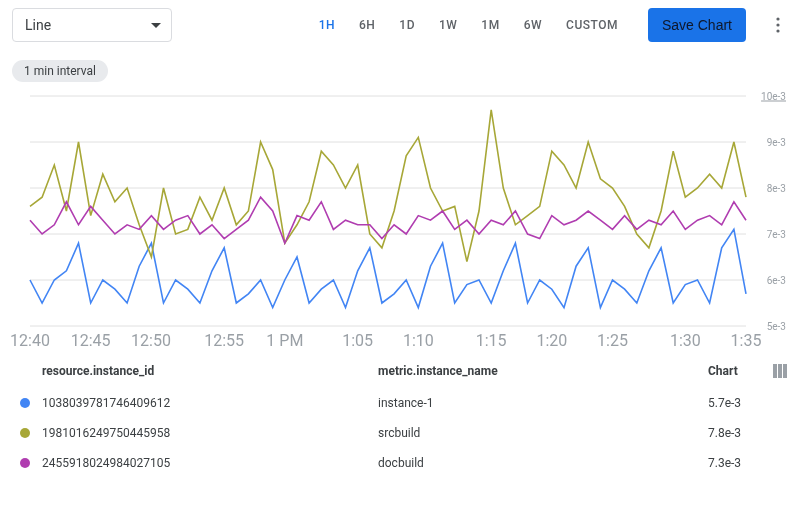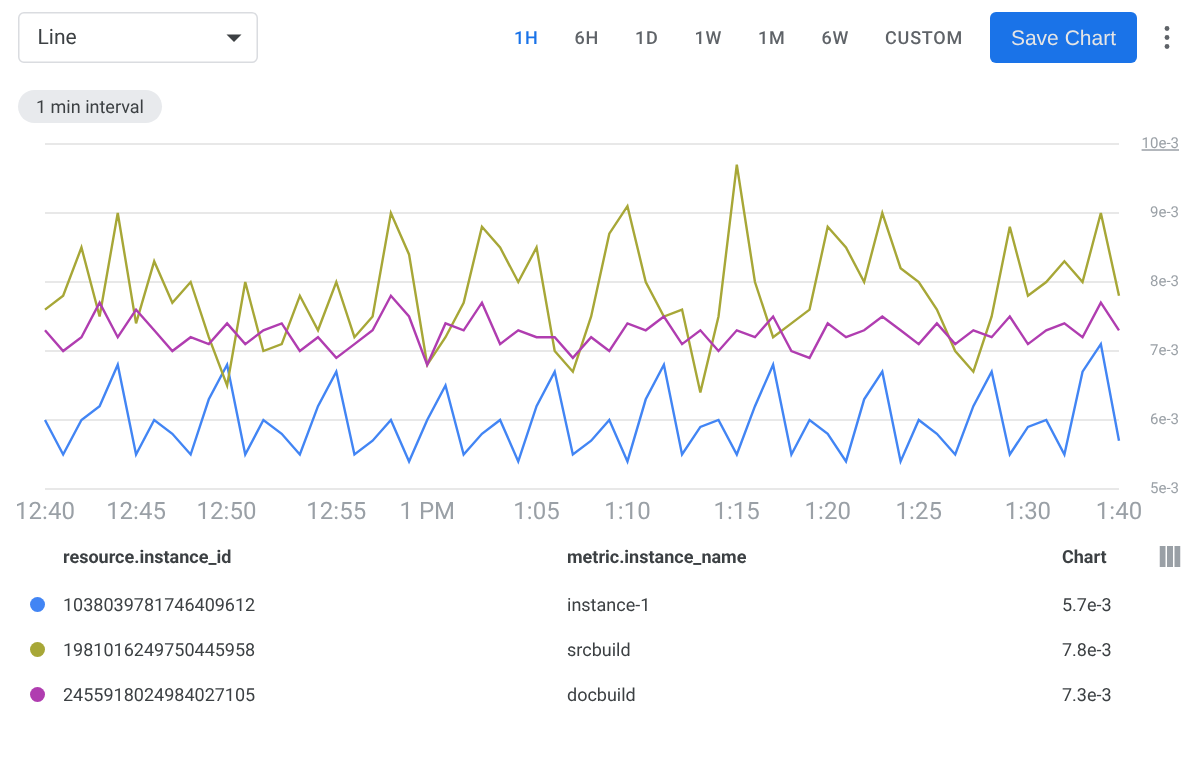--- a/index.html
+++ b/index.html
@@ -5,21 +5,21 @@
   * { box-sizing: border-box; }
   body {
     margin: 0;
     font-family: Roboto, "Helvetica Neue", Arial, sans-serif;
     font-size: 13px;
     color: #3c4043;
     background: #fff;
     width: 802px;
   }
   .container { padding: 8px 12px 12px; position: relative; }
-  .topbar { display: flex; align-items: center; gap: 8px; }
+  .topbar { display: flex; align-items: center; gap: 20px; }
   .select-wrap {
     border: 1px solid #dadce0;
     border-radius: 4px;
     height: 34px;
     width: 160px;
     display: flex;
     align-items: center;
     padding: 0 10px 0 12px;
     cursor: pointer;
   }
@@ -37,21 +37,21 @@
     font-size: 12px;
     font-weight: 500;
     color: #5f6368;
     letter-spacing: .5px;
     cursor: pointer;
     border-radius: 4px;
   }
   .time-tab.active { color: #1a73e8; }
   .save-btn {
     background: #1a73e8;
-    color: #e5e5e5;
+    color: #0f172a;
     border: none;
     border-radius: 4px;
     height: 34px;
     padding: 0 14px;
     font-size: 14px;
     font-weight: 500;
     cursor: pointer;
   }
   .more-icon {
     width: 24px; height: 34px;
@@ -175,21 +175,21 @@
       <div class="xlabel" style="left: 78.678px;">12:45</div>
       <div class="xlabel" style="left: 139px;">12:50</div>
       <div class="xlabel" style="left: 212.169px;">12:55</div>
       <div class="xlabel" style="left: 272.847px;">1 PM</div>
       <div class="xlabel" style="left: 345.661px;">1:05</div>
       <div class="xlabel" style="left: 406.339px;">1:10</div>
       <div class="xlabel" style="left: 479.153px;">1:15</div>
       <div class="xlabel" style="left: 539.831px;">1:20</div>
       <div class="xlabel" style="left: 600.508px;">1:25</div>
       <div class="xlabel" style="left: 673.322px;">1:30</div>
-      <div class="xlabel" style="left: 734px;">1:40</div>
+      <div class="xlabel" style="left: 734px;">1:35</div>
     </div>
 
   <div class="legend-table">
     <div class="legend-header">
       <div class="col-dot"></div>
       <div class="col-id">resource.instance_id</div>
       <div class="col-name">metric.instance_name</div>
       <div class="col-value">Chart</div>
       <div class="col-columns-icon">
         <svg viewBox="0 0 14 14">

